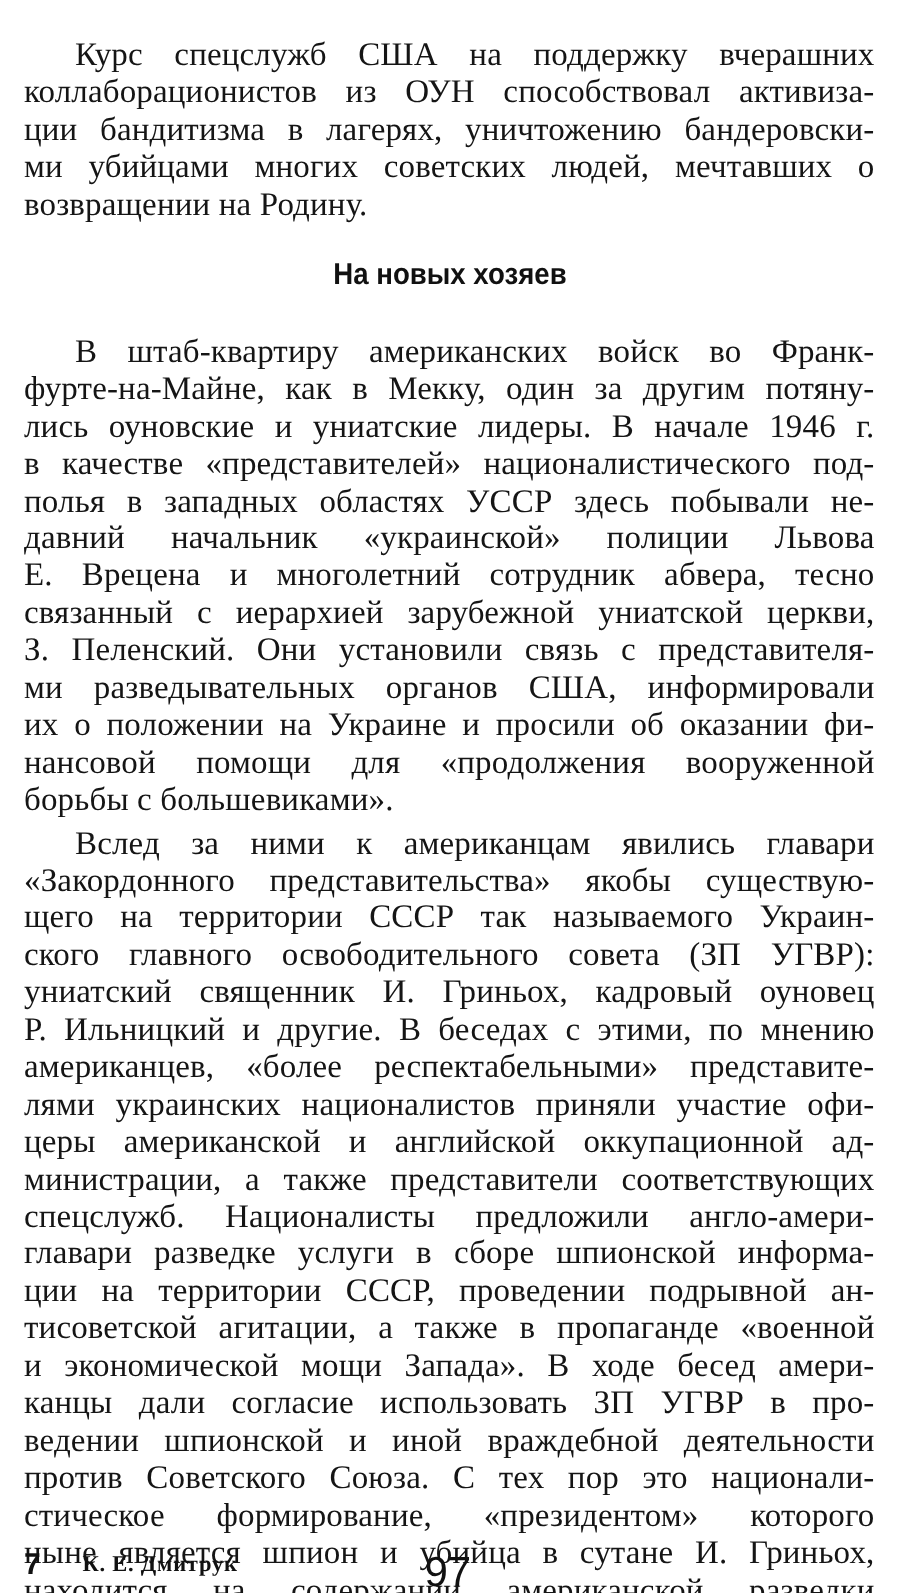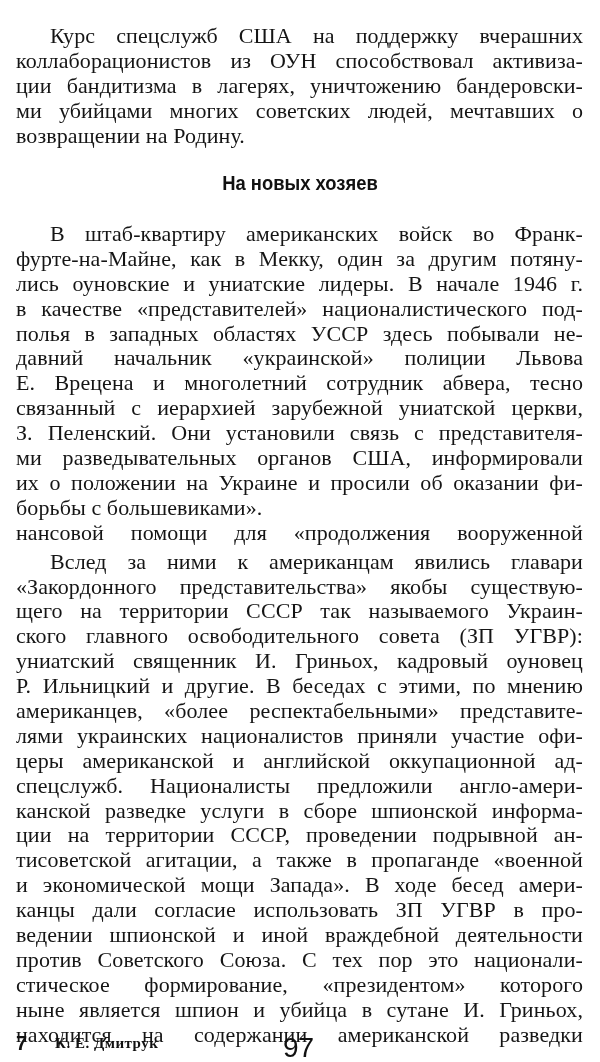--- a/index.html
+++ b/index.html
@@ -60,36 +60,37 @@
     <span class="line"><span class="inner">фурте-на-Майне, как в Мекку, один за другим потяну-</span></span>
     <span class="line"><span class="inner">лись оуновские и униатские лидеры. В начале 1946 г.</span></span>
     <span class="line"><span class="inner">в качестве «представителей» националистического под-</span></span>
     <span class="line"><span class="inner">полья в западных областях УССР здесь побывали не-</span></span>
     <span class="line"><span class="inner">давний начальник «украинской» полиции Львова</span></span>
     <span class="line"><span class="inner">Е. Врецена и многолетний сотрудник абвера, тесно</span></span>
     <span class="line"><span class="inner">связанный с иерархией зарубежной униатской церкви,</span></span>
     <span class="line"><span class="inner">З. Пеленский. Они установили связь с представителя-</span></span>
     <span class="line"><span class="inner">ми разведывательных органов США, информировали</span></span>
     <span class="line"><span class="inner">их о положении на Украине и просили об оказании фи-</span></span>
+    <span class="line"><span class="inner">нансовой помощи для «продолжения вооруженной</span></span>
     <span class="line last"><span class="inner">борьбы с большевиками».</span></span>
-    <span class="line"><span class="inner">нансовой помощи для «продолжения вооруженной</span></span>
   </div>
 
   <div class="block" style="top:549.7px;">
     <span class="line indent"><span class="inner">Вслед за ними к американцам явились главари</span></span>
     <span class="line"><span class="inner">«Закордонного представительства» якобы существую-</span></span>
     <span class="line"><span class="inner">щего на территории СССР так называемого Украин-</span></span>
     <span class="line"><span class="inner">ского главного освободительного совета (ЗП УГВР):</span></span>
     <span class="line"><span class="inner">униатский священник И. Гриньох, кадровый оуновец</span></span>
     <span class="line"><span class="inner">Р. Ильницкий и другие. В беседах с этими, по мнению</span></span>
     <span class="line"><span class="inner">американцев, «более респектабельными» представите-</span></span>
     <span class="line"><span class="inner">лями украинских националистов приняли участие офи-</span></span>
     <span class="line"><span class="inner">церы американской и английской оккупационной ад-</span></span>
+    <span class="line"><span class="inner">министрации, а также представители соответствующих</span></span>
     <span class="line"><span class="inner">спецслужб. Националисты предложили англо-амери-</span></span>
-    <span class="line"><span class="inner">канской разведке услуги в сборе шпионской информа-</span></span>
+    <span class="line"><span class="inner">главари разведке услуги в сборе шпионской информа-</span></span>
     <span class="line"><span class="inner">ции на территории СССР, проведении подрывной ан-</span></span>
     <span class="line"><span class="inner">тисоветской агитации, а также в пропаганде «военной</span></span>
     <span class="line"><span class="inner">и экономической мощи Запада». В ходе бесед амери-</span></span>
     <span class="line"><span class="inner">канцы дали согласие использовать ЗП УГВР в про-</span></span>
     <span class="line"><span class="inner">ведении шпионской и иной враждебной деятельности</span></span>
     <span class="line"><span class="inner">против Советского Союза. С тех пор это национали-</span></span>
     <span class="line"><span class="inner">стическое формирование, «президентом» которого</span></span>
     <span class="line"><span class="inner">ныне является шпион и убийца в сутане И. Гриньох,</span></span>
     <span class="line"><span class="inner">находится на содержании американской разведки</span></span>
 

